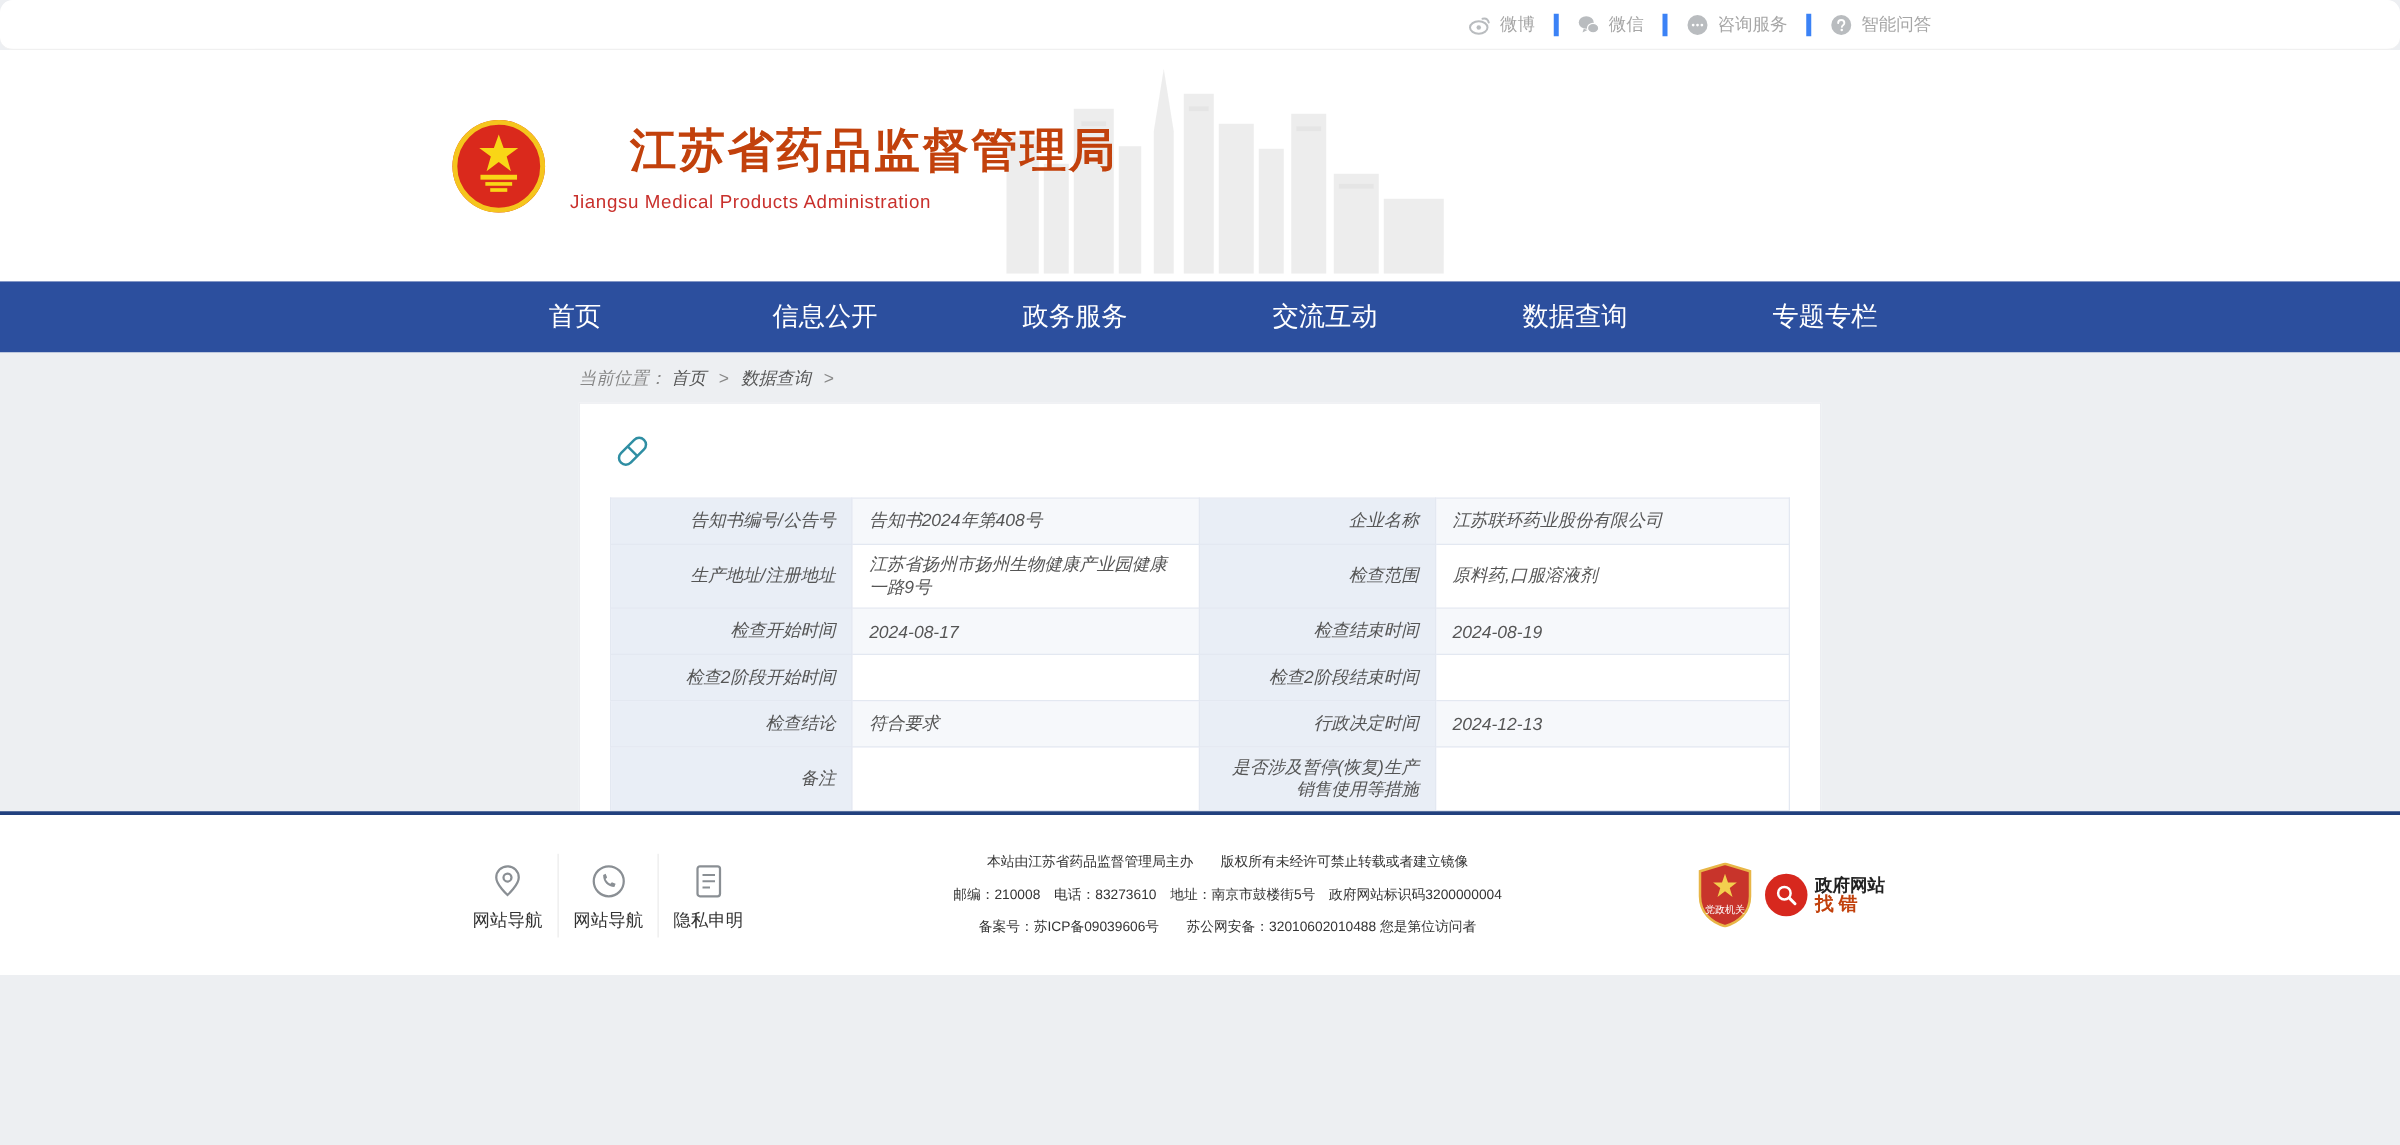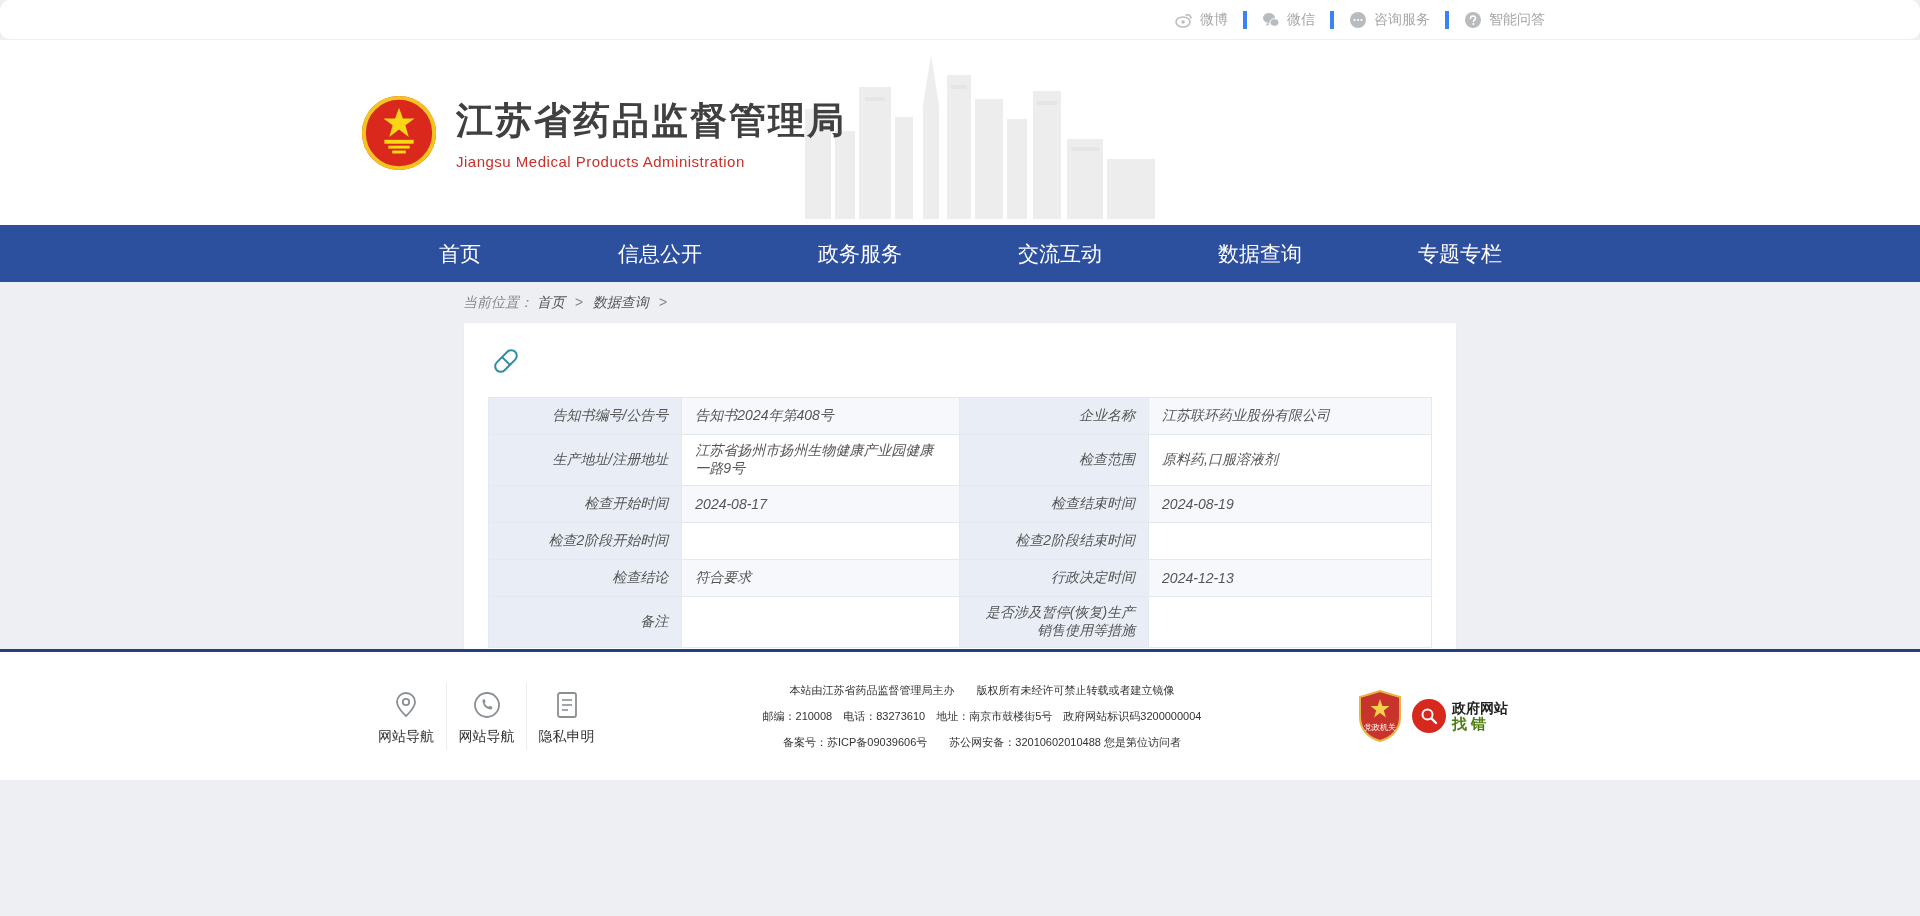--- a/index.html
+++ b/index.html
@@ -22,21 +22,21 @@
   }
   .topbar-item:first-child { border-left:none; }
   .topbar-item svg { display:block; }
 
   
   .header { background:#fff; height:185px; position:relative; overflow:hidden; }
   .header-inner { position:relative; display:flex; align-items:center; height:100%; }
   .skyline { position:absolute; left:445px; bottom:6px; opacity:.9; pointer-events:none; }
   .logo-emblem { width:78px; height:78px; margin-right:18px; flex:none; position:relative; z-index:2; }
   .logo-text { position:relative; z-index:2; }
-  .logo-text .cn { color:#404040; font-size:37px; font-weight:bold; letter-spacing:2px; }
+  .logo-text .cn { color:#c2410c; font-size:37px; font-weight:bold; letter-spacing:2px;margin-left:48px; }
   .logo-text .en { color:#c9302c; font-size:15px; margin-top:7px; letter-spacing:.5px; }
 
   
   .nav { background:#2c4f9e; height:57px; }
   .nav-inner { display:flex; height:100%; }
   .nav-item {
     width:200px; text-align:center; line-height:57px;
     color:#fff; font-size:21px; cursor:pointer;
   }
 
@@ -70,21 +70,21 @@
   .footer-text { flex:1; text-align:center; font-size:11px; color:#333; line-height:26px; padding:0 14px; }
   .footer-badges { display:flex; align-items:center; gap:10px; padding-right:52px; }
   .badge-shield { display:block; }
   .badge-zc { display:flex; align-items:center; gap:6px; background:#fff; cursor:pointer; }
   .badge-zc .seal {
     width:34px; height:34px; border-radius:50%; background:#d7281e;
     display:flex; align-items:center; justify-content:center;
   }
   .badge-zc .txt { line-height:16px; text-align:left; }
   .badge-zc .t1 { font-size:14px; font-weight:bold; color:#222; }
-  .badge-zc .t2 { font-size:15px; font-weight:bold; color:#4d7c0f; letter-spacing:4px; }
+  .badge-zc .t2 { font-size:15px; font-weight:bold; color:#c2410c; letter-spacing:4px; }
 </style>
 </head>
 <body>
 
 <div class="topbar">
   <div class="container topbar-inner">
     <div class="topbar-item">
       <svg width="18" height="18" viewBox="0 0 18 18">
         <ellipse cx="8" cy="11" rx="7" ry="5" fill="none" stroke="#b9bcbf" stroke-width="1.6"></ellipse>
         <circle cx="8" cy="11" r="1.8" fill="#b9bcbf"></circle>

